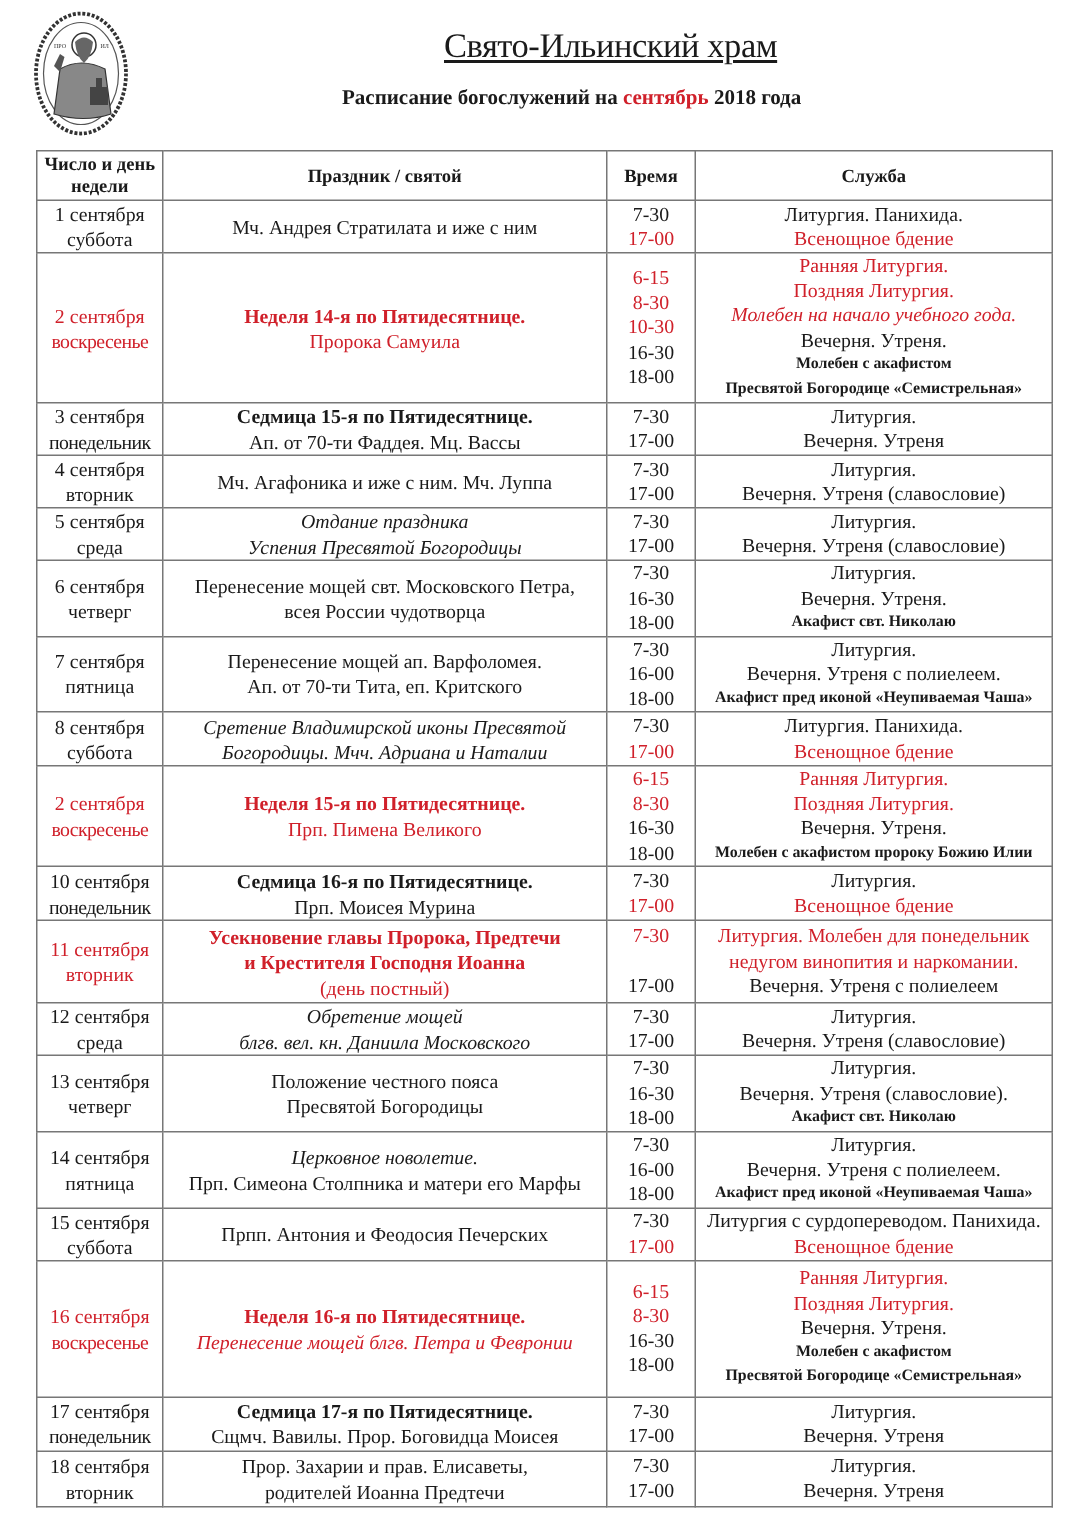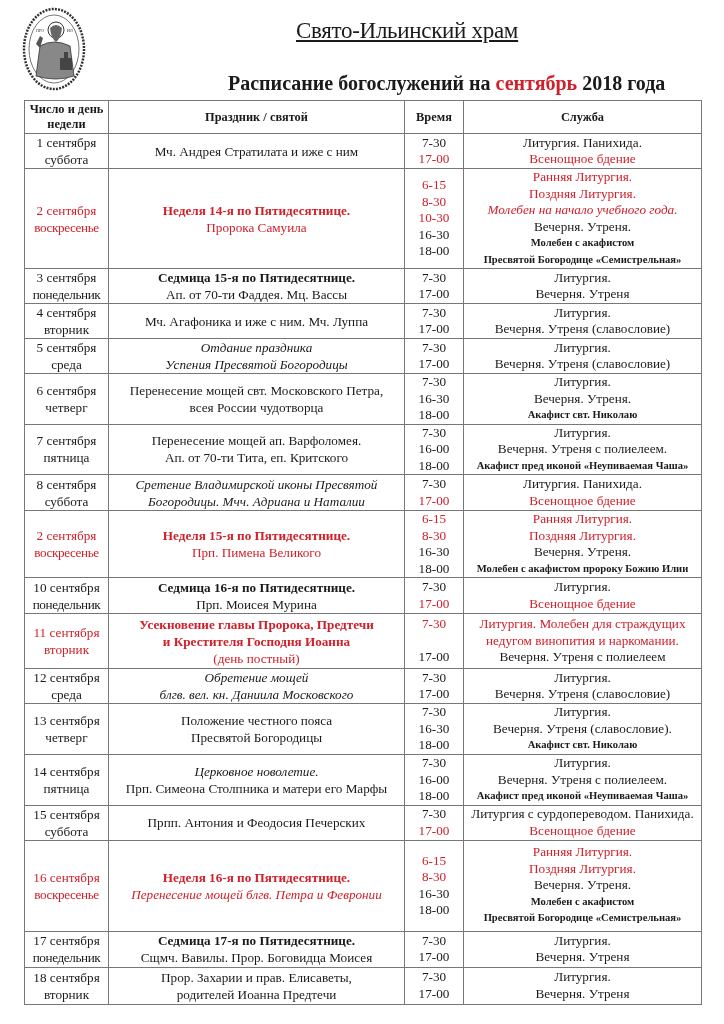--- a/index.html
+++ b/index.html
@@ -1,21 +1,21 @@
 <!DOCTYPE html>
 <html><head>
 <meta charset="utf-8">
 <style>
   html, body { margin: 0; padding: 0; background: #ffffff; }
   body { width: 724px; height: 1024px; position: relative; overflow: hidden;
          font-family: "Liberation Serif", "DejaVu Serif", serif; color: #1a1a1a; }
   .logo { position: absolute; left: 22px; top: 6px; width: 64px; height: 86px; }
   .title { position: absolute; left: 296px; top: 18px; font-size: 23px; font-weight: normal;
            text-decoration: underline; letter-spacing: -0.3px; }
-  .subtitle { position: absolute; left: 228px; top: 72px; font-size: 20px; font-weight: bold; }
+  .subtitle { position: absolute; left: 228px; top: 58px; font-size: 14px; font-weight: bold; }
   .subtitle .month { color: #d0202a; }
   table.sched { position: absolute; left: 24px; top: 100px; width: 677px;
                 border-collapse: collapse; table-layout: fixed; }
   table.sched td, table.sched th { border: 1px solid #777; padding: 0 2px; text-align: center;
                 vertical-align: middle; font-size: 13.2px; line-height: 17px; font-weight: normal; }
   table.sched th { font-weight: bold; font-size: 12.4px; line-height: 15px; height: 32px; }
   col.c1 { width: 84px; } col.c2 { width: 296px; } col.c3 { width: 59px; } col.c4 { width: 238px; }
   .red { color: #d0202a; }
   .b { font-weight: bold; }
   .i { font-style: italic; }
@@ -266,21 +266,21 @@
           <span class="line b red">Усекновение главы Пророка, Предтечи</span>
           <span class="line b red">и Крестителя Господня Иоанна</span>
           <span class="line red">(день постный)</span>
         </td>
         <td class="times">
           <span class="line red">7-30</span>
           <span class="line">&nbsp;</span>
           <span class="line">17-00</span>
         </td>
         <td class="services">
-          <span class="line red">Литургия. Молебен для страждущих</span>
+          <span class="line red">Литургия. Молебен для понедельник</span>
           <span class="line red">недугом винопития и наркомании.</span>
           <span class="line">Вечерня. Утреня с полиелеем</span>
         </td>
       </tr>
       <tr style="height: 34px;">
         <td class="date">
           <span class="line">12 сентября</span>
           <span class="line">среда</span>
         </td>
         <td>

